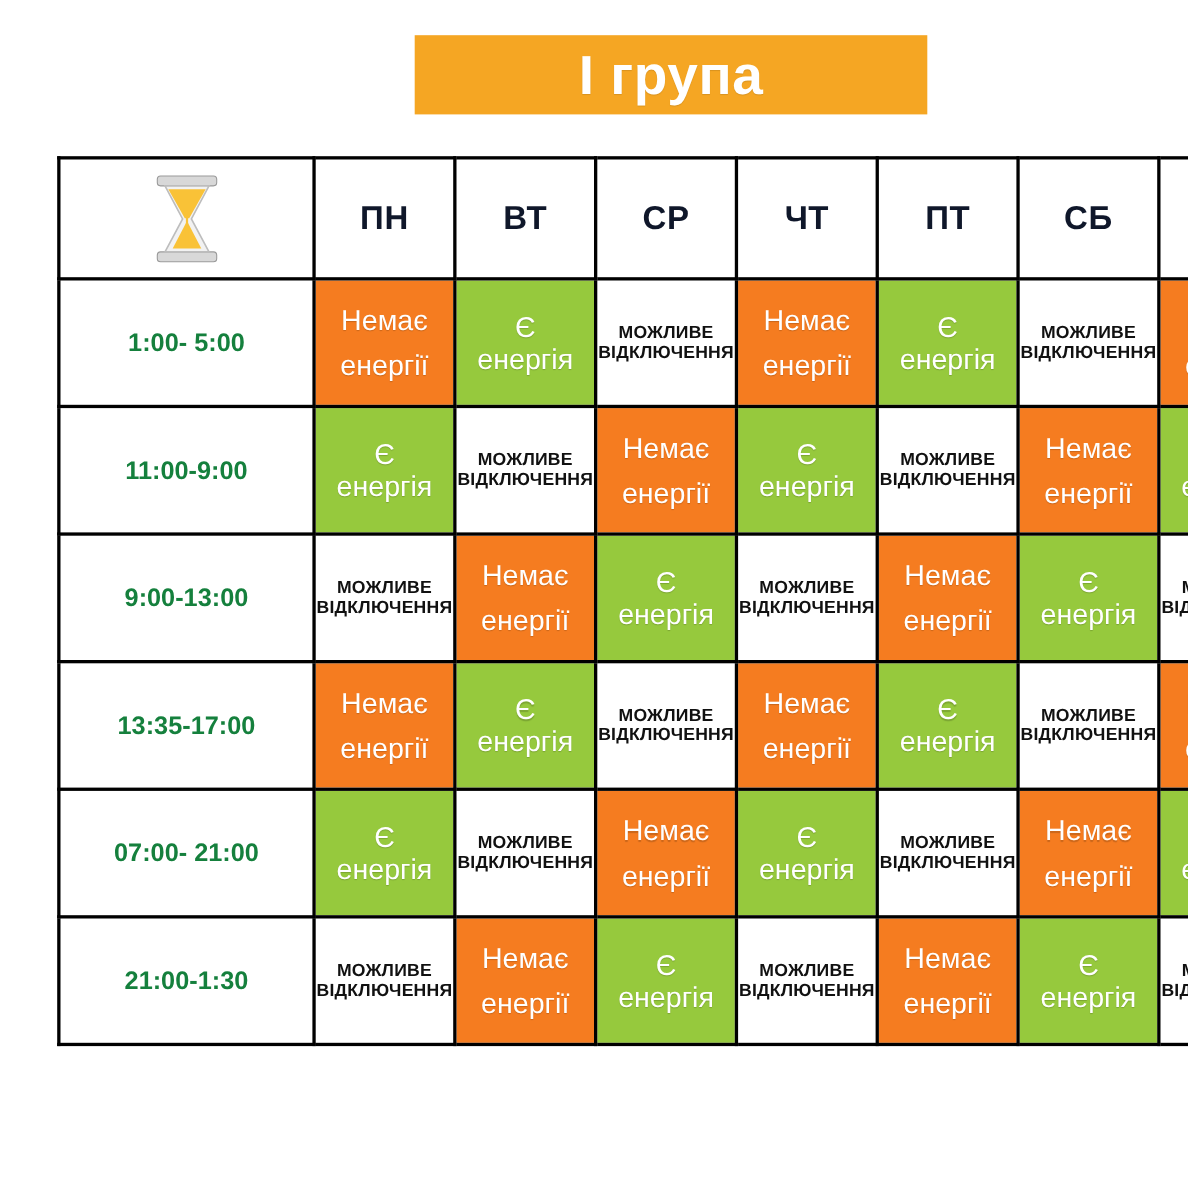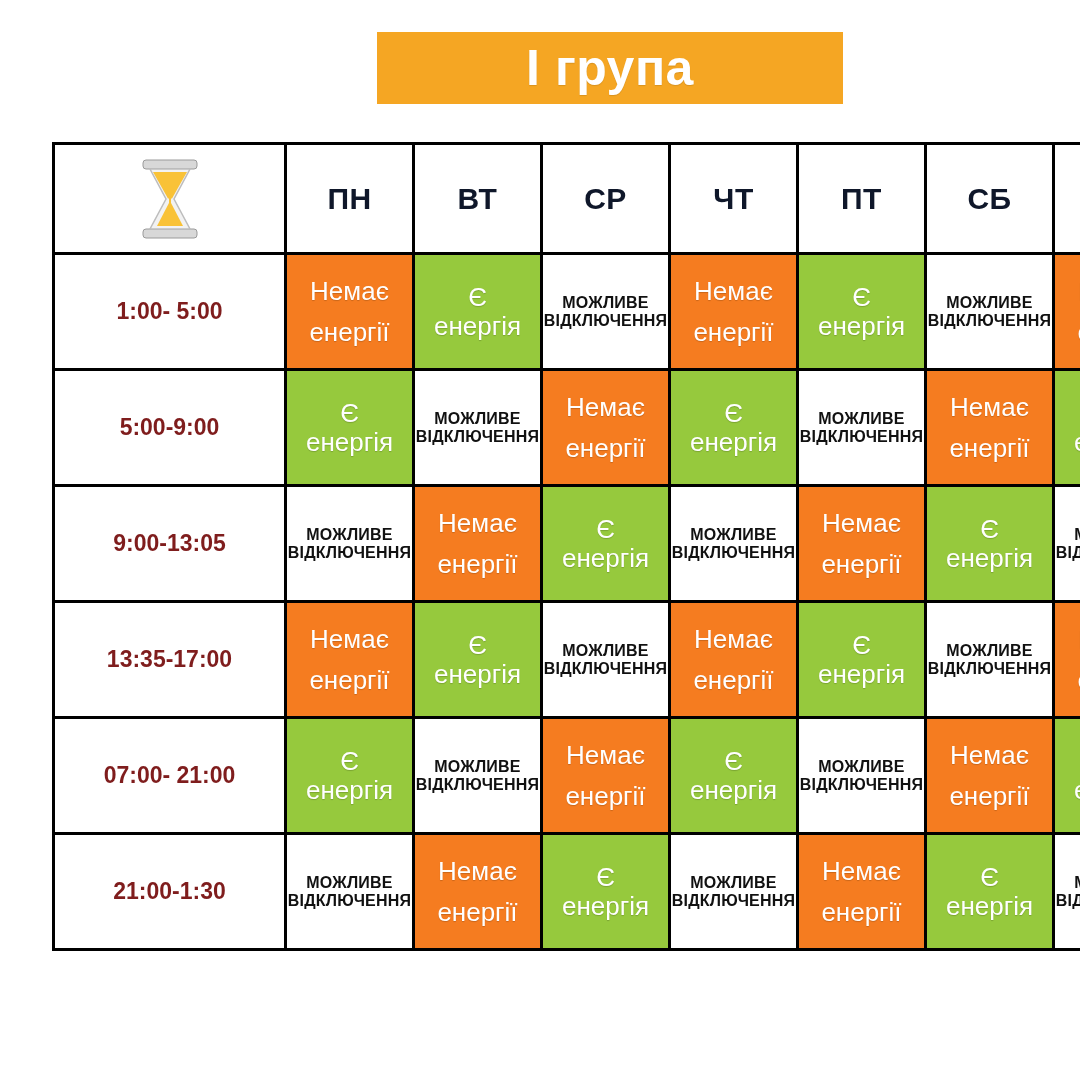--- a/index.html
+++ b/index.html
@@ -65,21 +65,21 @@
 
   .day-label {
     font-size: 30px;
     font-weight: bold;
     color: #0f172a;
     letter-spacing: 0.5px;
   }
   .time-label {
     font-size: 23px;
     font-weight: bold;
-    color: #7f1d1d;
+    color: #15803d;
   }
 
   
   .cell {
     width: 100%;
     height: 100%;
     display: flex;
     flex-direction: column;
     align-items: center;
     justify-content: center;
@@ -241,69 +241,69 @@
         <td>
             <div class="cell off">
               <span>Немає</span>
               <span>енергії</span>
             </div>
           </td>
       </tr>
 
       <tr class="body-row">
         <td>
-            <div class="time-label">5:00-9:00</div>
-          </td>
-        <td>
-            <div class="cell on">
-              <span>Є</span>
-              <span>енергія</span>
-            </div>
-          </td>
-        <td>
-            <div class="cell maybe">
-              <span>МОЖЛИВЕ</span>
-              <span>ВІДКЛЮЧЕННЯ</span>
-            </div>
-          </td>
-        <td>
-            <div class="cell off">
-              <span>Немає</span>
-              <span>енергії</span>
-            </div>
-          </td>
-        <td>
-            <div class="cell on">
-              <span>Є</span>
-              <span>енергія</span>
-            </div>
-          </td>
-        <td>
-            <div class="cell maybe">
-              <span>МОЖЛИВЕ</span>
-              <span>ВІДКЛЮЧЕННЯ</span>
-            </div>
-          </td>
-        <td>
-            <div class="cell off">
-              <span>Немає</span>
-              <span>енергії</span>
-            </div>
-          </td>
-        <td>
-            <div class="cell on">
-              <span>Є</span>
-              <span>енергія</span>
-            </div>
-          </td>
-      </tr>
-
-      <tr class="body-row">
-        <td>
-            <div class="time-label">9:00-13:05</div>
+            <div class="time-label">11:00-9:00</div>
+          </td>
+        <td>
+            <div class="cell on">
+              <span>Є</span>
+              <span>енергія</span>
+            </div>
+          </td>
+        <td>
+            <div class="cell maybe">
+              <span>МОЖЛИВЕ</span>
+              <span>ВІДКЛЮЧЕННЯ</span>
+            </div>
+          </td>
+        <td>
+            <div class="cell off">
+              <span>Немає</span>
+              <span>енергії</span>
+            </div>
+          </td>
+        <td>
+            <div class="cell on">
+              <span>Є</span>
+              <span>енергія</span>
+            </div>
+          </td>
+        <td>
+            <div class="cell maybe">
+              <span>МОЖЛИВЕ</span>
+              <span>ВІДКЛЮЧЕННЯ</span>
+            </div>
+          </td>
+        <td>
+            <div class="cell off">
+              <span>Немає</span>
+              <span>енергії</span>
+            </div>
+          </td>
+        <td>
+            <div class="cell on">
+              <span>Є</span>
+              <span>енергія</span>
+            </div>
+          </td>
+      </tr>
+
+      <tr class="body-row">
+        <td>
+            <div class="time-label">9:00-13:00</div>
           </td>
         <td>
             <div class="cell maybe">
               <span>МОЖЛИВЕ</span>
               <span>ВІДКЛЮЧЕННЯ</span>
             </div>
           </td>
         <td>
             <div class="cell off">
               <span>Немає</span>

